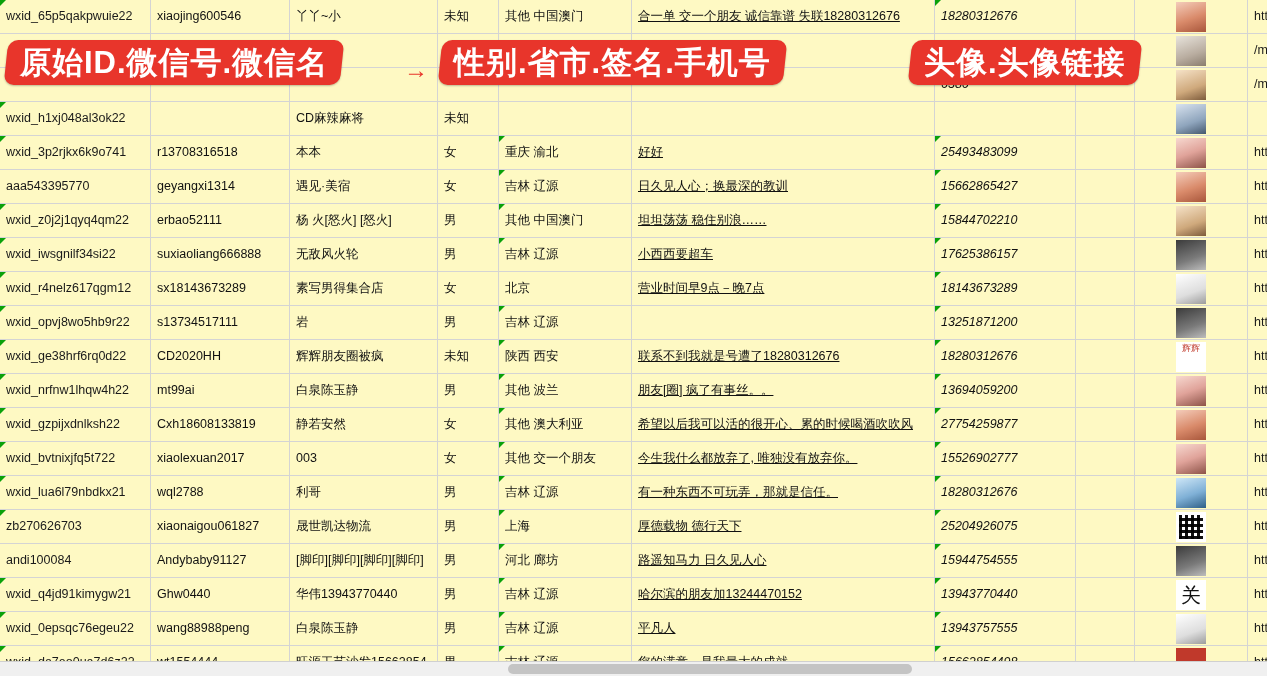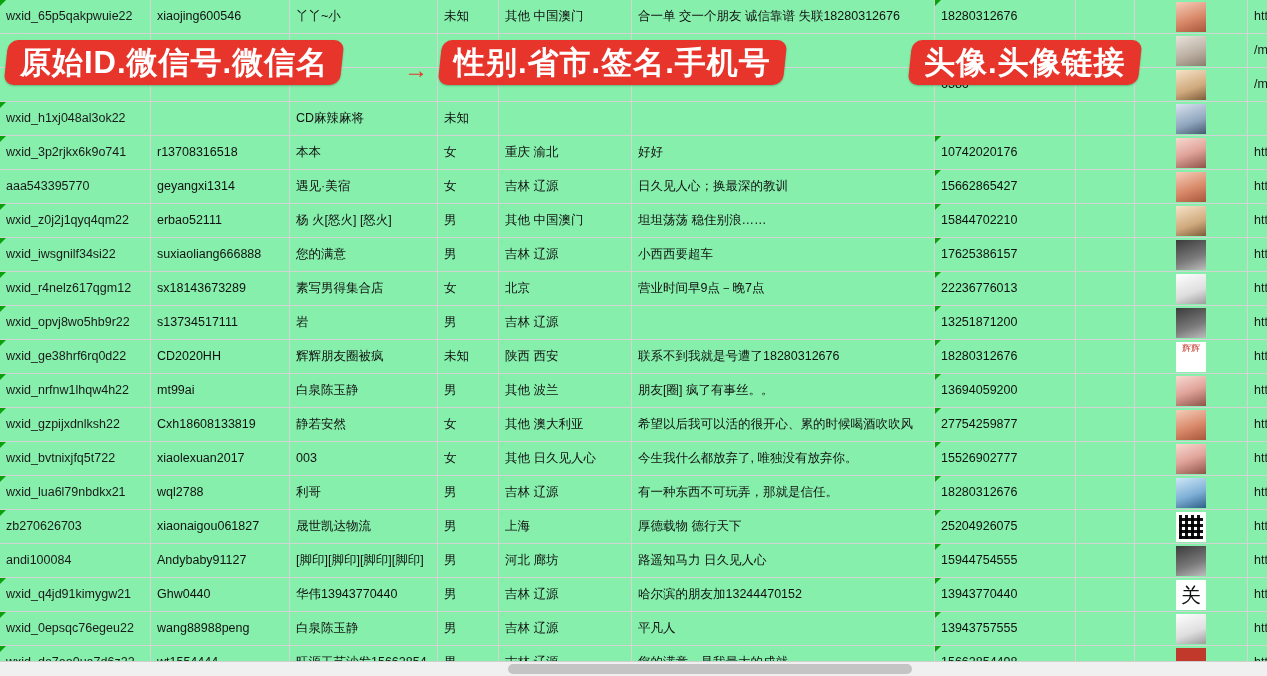--- a/index.html
+++ b/index.html
@@ -10,21 +10,21 @@
   body {
     width: 1267px;
     height: 676px;
     overflow: hidden;
     font-family: "Liberation Sans", sans-serif;
   }
   .sheet {
     position: relative;
     width: 1267px;
     height: 676px;
-    background: #86efac;
+    background: #fef9c3;
   }
   table.grid {
     border-collapse: collapse;
     table-layout: fixed;
     width: 1267px;
     font-size: 12.5px;
     color: #111111;
   }
   table.grid td {
     border-right: 1px solid #d4d4d4;
@@ -34,23 +34,23 @@
     vertical-align: middle;
     overflow: hidden;
     white-space: nowrap;
     line-height: 33px;
   }
   
   .c0 { width: 138px; }
   .c1 { width: 126px; }
   .c2 { width: 135px; margin-left: 28px; }
   .c3 { width: 48px; }
-  .c4 { width: 120px; border-radius: 11px; }
-  .c5 { width: 290px; }
-  .c6 { width: 128px; }
+  .c4 { width: 120px; }
+  .c5 { width: 290px; text-decoration: underline; }
+  .c6 { width: 128px; font-style: italic; }
   .c7 { width: 46px; }
   .c8 { width: 100px; }
   .c9 { width: 136px; }
 
   .cell-id { color: #1a1a1a; }
   .cell-url { color: #1a1a1a; }
 
   
   .mark {
     position: relative;
@@ -270,21 +270,21 @@
         <td class="c9 cell-url"></td>
       </tr>
 
       <tr>
         <td class="c0 cell-id mark">wxid_3p2rjkx6k9o741</td>
         <td class="c1">r13708316518</td>
         <td class="c2">本本</td>
         <td class="c3">女</td>
         <td class="c4 mark">重庆 渝北</td>
         <td class="c5">好好</td>
-        <td class="c6 mark">10742020176</td>
+        <td class="c6 mark">25493483099</td>
         <td class="c7"></td>
         <td class="c8 avatar-cell"><span class="avatar av-k"></span></td>
         <td class="c9 cell-url">http://wx.qlogo.cn/mmhead</td>
       </tr>
 
       <tr>
         <td class="c0 cell-id">aaa543395770</td>
         <td class="c1">geyangxi1314</td>
         <td class="c2">遇见·美宿</td>
         <td class="c3">女</td>
@@ -305,38 +305,38 @@
         <td class="c5">坦坦荡荡 稳住别浪……</td>
         <td class="c6 mark">15844702210</td>
         <td class="c7"></td>
         <td class="c8 avatar-cell"><span class="avatar av-c"></span></td>
         <td class="c9 cell-url">http://wx.qlogo.cn/mmhead</td>
       </tr>
 
       <tr>
         <td class="c0 cell-id mark">wxid_iwsgnilf34si22</td>
         <td class="c1">suxiaoliang666888</td>
-        <td class="c2">您的满意</td>
+        <td class="c2">无敌风火轮</td>
         <td class="c3">男</td>
         <td class="c4 mark">吉林 辽源</td>
         <td class="c5">小西西要超车</td>
         <td class="c6 mark">17625386157</td>
         <td class="c7"></td>
         <td class="c8 avatar-cell"><span class="avatar av-e"></span></td>
         <td class="c9 cell-url">http://wx.qlogo.cn/mmhead</td>
       </tr>
 
       <tr>
         <td class="c0 cell-id mark">wxid_r4nelz617qgm12</td>
         <td class="c1">sx18143673289</td>
         <td class="c2">素写男得集合店</td>
         <td class="c3">女</td>
         <td class="c4">北京</td>
         <td class="c5">营业时间早9点－晚7点</td>
-        <td class="c6 mark">22236776013</td>
+        <td class="c6 mark">18143673289</td>
         <td class="c7"></td>
         <td class="c8 avatar-cell"><span class="avatar av-f"></span></td>
         <td class="c9 cell-url">http://wx.qlogo.cn/mmhead</td>
       </tr>
 
       <tr>
         <td class="c0 cell-id mark">wxid_opvj8wo5hb9r22</td>
         <td class="c1">s13734517111</td>
         <td class="c2">岩</td>
         <td class="c3">男</td>
@@ -385,21 +385,21 @@
         <td class="c7"></td>
         <td class="c8 avatar-cell"><span class="avatar av-a"></span></td>
         <td class="c9 cell-url">http://wx.qlogo.cn/mmhead</td>
       </tr>
 
       <tr>
         <td class="c0 cell-id mark">wxid_bvtnixjfq5t722</td>
         <td class="c1">xiaolexuan2017</td>
         <td class="c2">003</td>
         <td class="c3">女</td>
-        <td class="c4 mark">其他 日久见人心</td>
+        <td class="c4 mark">其他 交一个朋友</td>
         <td class="c5">今生我什么都放弃了, 唯独没有放弃你。</td>
         <td class="c6 mark">15526902777</td>
         <td class="c7"></td>
         <td class="c8 avatar-cell"><span class="avatar av-k"></span></td>
         <td class="c9 cell-url">http://wx.qlogo.cn/mmhead</td>
       </tr>
 
       <tr>
         <td class="c0 cell-id mark">wxid_lua6l79nbdkx21</td>
         <td class="c1">wql2788</td>

